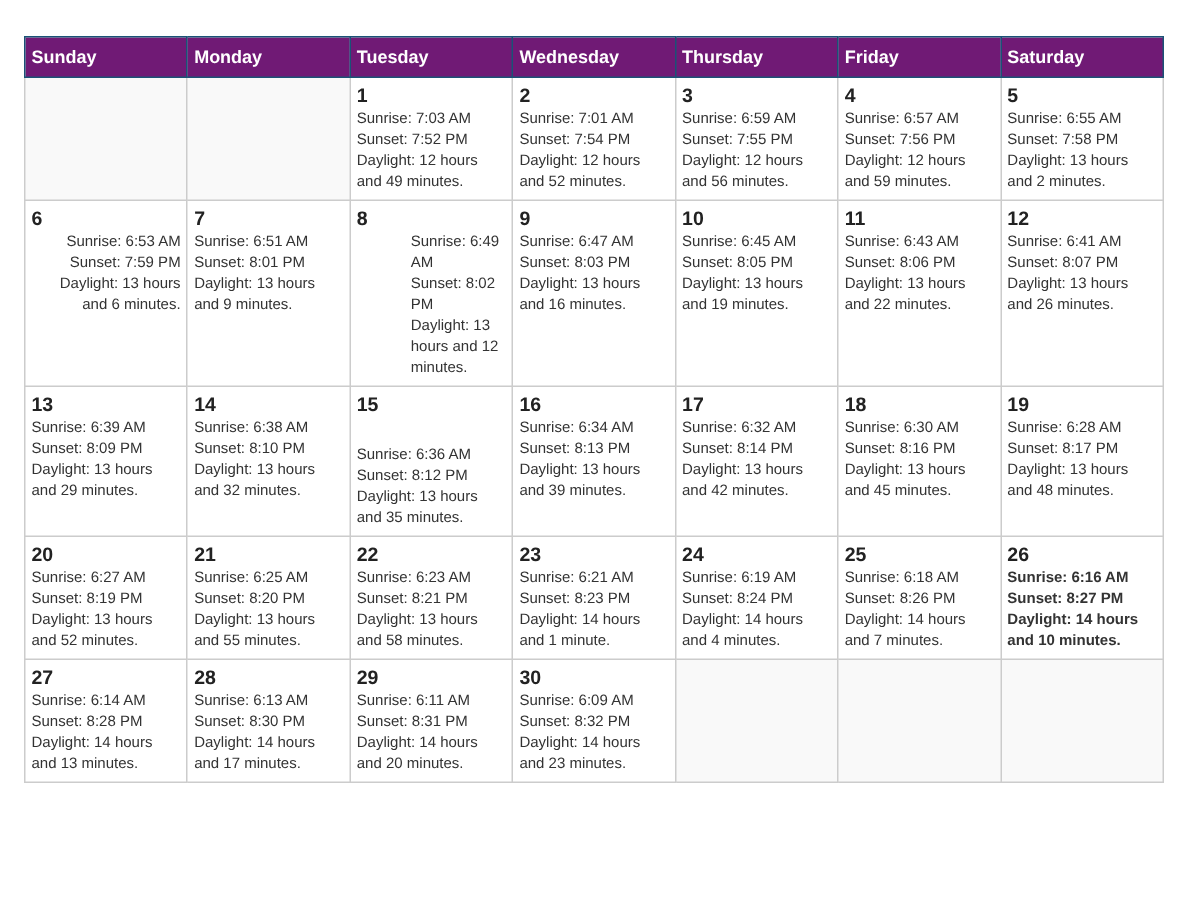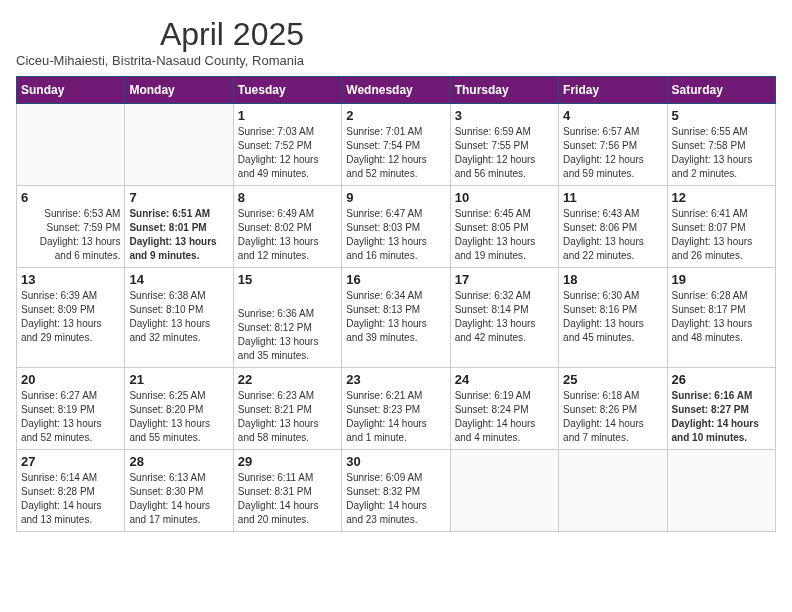--- a/index.html
+++ b/index.html
@@ -81,24 +81,20 @@
     .day-info {
       font-size: 10px;
       color: #333;
       line-height: 1.4;
     }
   </style>
 </head>
 <body>
 
 <div class="header">
-  <div class="title-block">
-    <div class="month-title">April 2025</div>
-    <div class="subtitle">Ciceu-Mihaiesti, Bistrita-Nasaud County, Romania</div>
-  </div>
 </div>
 
 <table class="calendar">
   <thead>
     <tr>
     <th>Sunday</th>
         <th>Monday</th>
         <th>Tuesday</th>
         <th>Wednesday</th>
         <th>Thursday</th>
@@ -143,27 +139,27 @@
       </tr>
       <tr>
         <td>
           <span class="day-num">6</span>
           <div class="day-info" style="white-space: pre-line; text-align: right;">Sunrise: 6:53 AM
 Sunset: 7:59 PM
 Daylight: 13 hours and 6 minutes.</div>
         </td>
         <td>
           <span class="day-num">7</span>
-          <div class="day-info" style="white-space: pre-line; font-weight: bold;">Sunrise: 6:51 AM
+          <div class="day-info" style="white-space: pre-line;">Sunrise: 6:51 AM
 Sunset: 8:01 PM
 Daylight: 13 hours and 9 minutes.</div>
         </td>
         <td>
           <span class="day-num">8</span>
-          <div class="day-info" style="white-space: pre-line;">Sunrise: 6:49 AM
+          <div class="day-info" style="white-space: pre-line; margin-left: 36px;">Sunrise: 6:49 AM
 Sunset: 8:02 PM
 Daylight: 13 hours and 12 minutes.</div>
         </td>
         <td>
           <span class="day-num">9</span>
           <div class="day-info" style="white-space: pre-line;">Sunrise: 6:47 AM
 Sunset: 8:03 PM
 Daylight: 13 hours and 16 minutes.</div>
         </td>
         <td>

